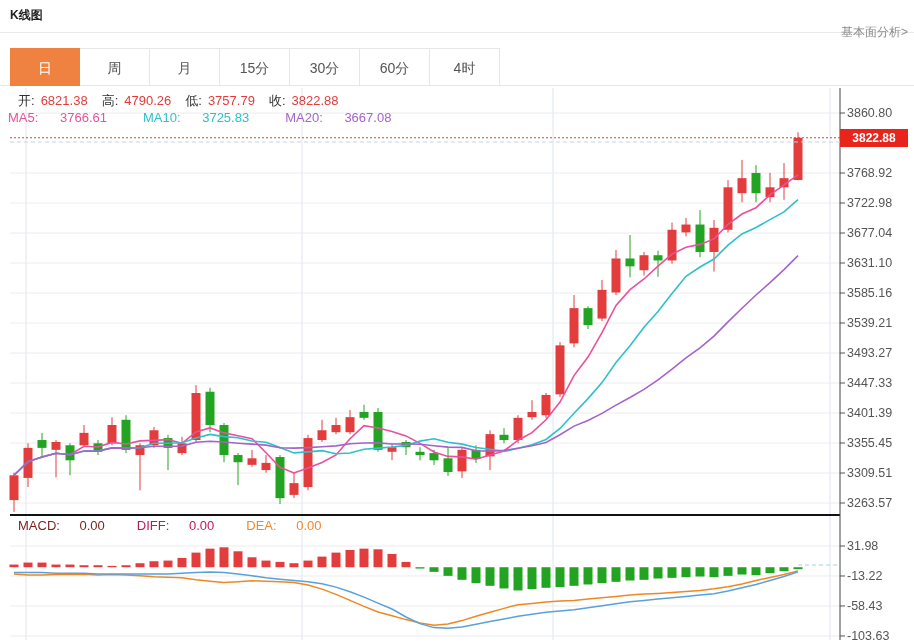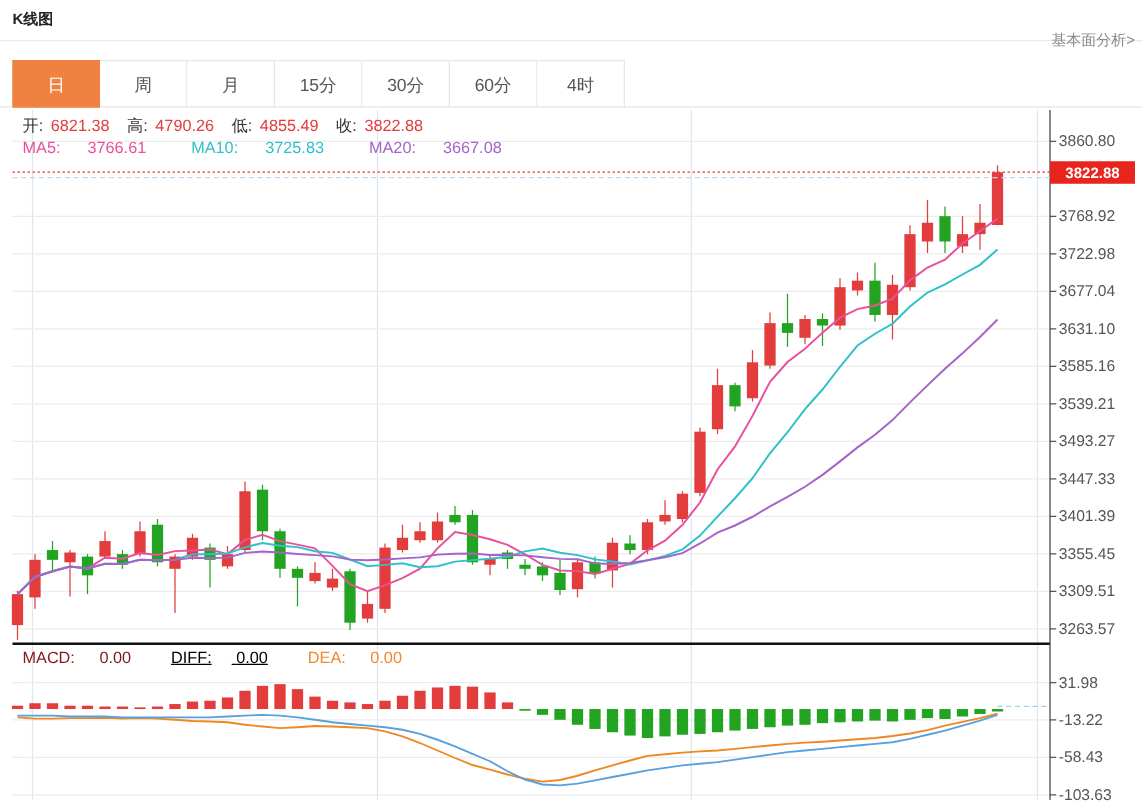--- a/index.html
+++ b/index.html
@@ -10,26 +10,26 @@
   .hdr-title { position:absolute; left:10px; top:7px; font-size:12px; font-weight:bold; color:#222; }
   .hdr-link { position:absolute; right:6px; top:24px; font-size:12px; color:#8a8a8a; cursor:pointer; }
   .tabbar { position:absolute; left:0; top:48px; width:914px; height:38px; border-bottom:1px solid #e6e6e6; z-index:5; display:flex; padding-left:10px; }
   .tab { width:70px; height:38px; line-height:38px; text-align:center; font-size:14px; color:#555; background:#fff; border:1px solid #e6e6e6; border-left:none; cursor:pointer; }
   .tab:first-child { border-left:1px solid #e6e6e6; }
   .tab.active { background:#ef8240; color:#fff; border-color:#ef8240; }
   .info-row { position:absolute; left:18px; top:92px; z-index:6; font-size:13px; white-space:nowrap; }
   .info-row span { margin-right:6px; }
   .lbl { color:#333; }
   .val-red { color:#e23c3c; margin-right:14px !important; }
-  .ma-row { position:absolute; left:18px; top:110px; z-index:6; font-size:13px; white-space:nowrap; }
+  .ma-row { position:absolute; left:8px; top:110px; z-index:6; font-size:13px; white-space:nowrap; }
   .ma-row span { margin-right:18px; }
   .ma5 { color:#e8519d; } .ma10 { color:#2fc0c9; } .ma20 { color:#a464c9; }
   .macd-row { position:absolute; left:18px; top:518px; z-index:6; font-size:13px; white-space:nowrap; }
   .macd-row span { margin-right:16px; }
-  .c-macd { color:#7f1d1d; } .c-diff { color:#000000;text-decoration:underline; } .c-dea { color:#f0882e; }
+  .c-macd { color:#7f1d1d; } .c-diff { color:#be185d; } .c-dea { color:#f0882e; }
   .price-badge { position:absolute; left:840px; top:129px; width:68px; height:18px; background:#e8251d; color:#fff; font-size:12px; font-weight:bold; text-align:center; line-height:18px; z-index:6; }
 </style>
 </head>
 <body>
 
 <div id="stage">
   <svg id="chart-svg" width="914" height="642">
       <line x1="26" y1="88" x2="26" y2="640" stroke="#dde6f0" stroke-width="1"></line>
       <line x1="302" y1="88" x2="302" y2="640" stroke="#dde6f0" stroke-width="1"></line>
       <line x1="553" y1="88" x2="553" y2="640" stroke="#dde6f0" stroke-width="1"></line>
@@ -277,21 +277,21 @@
       <div class="tab active">日</div>
       <div class="tab">周</div>
       <div class="tab">月</div>
       <div class="tab">15分</div>
       <div class="tab">30分</div>
       <div class="tab">60分</div>
       <div class="tab">4时</div>
     </div>
 
   <div class="info-row">
-    <span class="lbl">开:</span><span class="val-red">6821.38</span><span class="lbl">高:</span><span class="val-red">4790.26</span><span class="lbl">低:</span><span class="val-red">4855.49</span><span class="lbl">收:</span><span class="val-red">3822.88</span>
+    <span class="lbl">开:</span><span class="val-red">6821.38</span><span class="lbl">高:</span><span class="val-red">4790.26</span><span class="lbl">低:</span><span class="val-red">3757.79</span><span class="lbl">收:</span><span class="val-red">3822.88</span>
   </div>
 
   <div class="ma-row">
     <span class="ma5"><span>MA5:</span> <span>3766.61</span></span><span class="ma10"><span>MA10:</span> <span>3725.83</span></span><span class="ma20"><span>MA20:</span> <span>3667.08</span></span>
   </div>
 
   <div class="macd-row">
     <span class="c-macd"><span>MACD:</span> <span>0.00</span></span><span class="c-diff"><span>DIFF:</span> <span>0.00</span></span><span class="c-dea"><span>DEA:</span> <span>0.00</span></span>
   </div>
 

